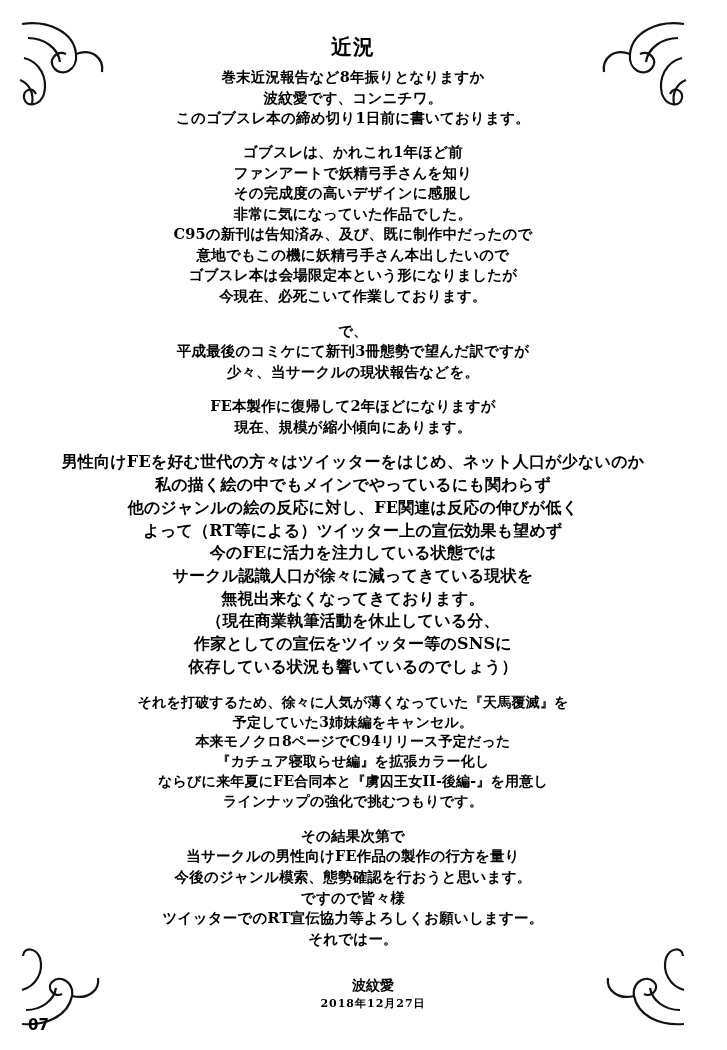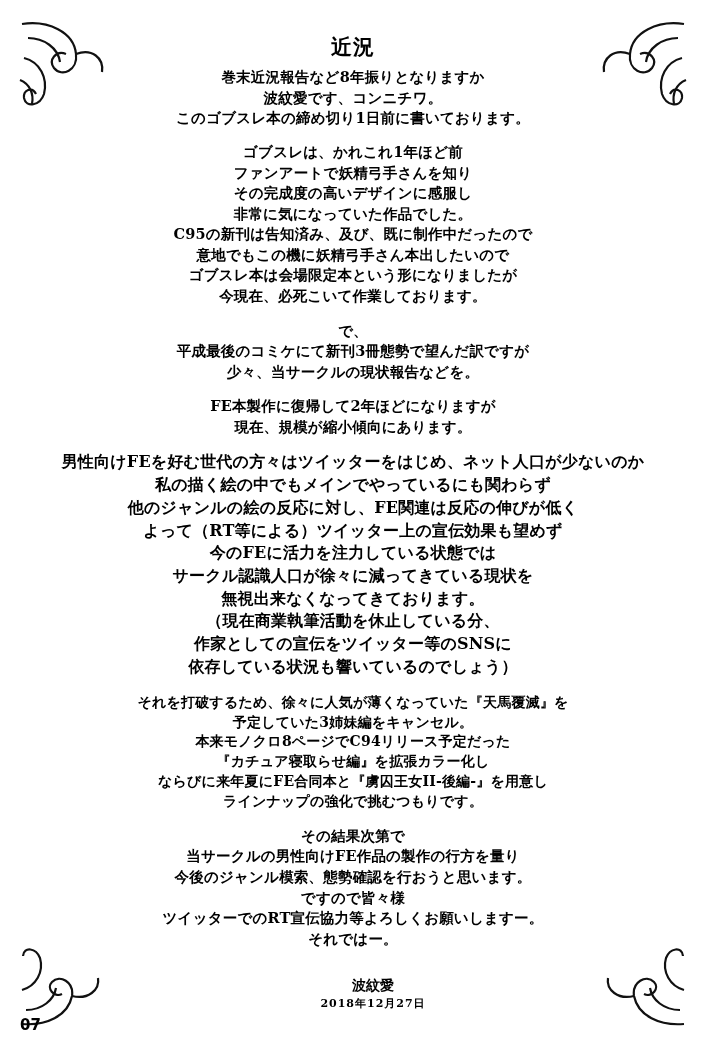--- a/index.html
+++ b/index.html
@@ -67,21 +67,21 @@
     margin-top: 26px;
     font-size: 14px;
     font-weight: bold;
     line-height: 1.5;
   }
   .sig .line { display: block; margin-left: 40px; }
   .sig .date { font-size: 11px; letter-spacing: 1px; }
 
   .page-number {
     position: absolute;
-    left: 20px;
+    left: 28px;
     bottom: 16px;
     font-size: 15px;
     font-family: "DejaVu Sans", "Liberation Sans", sans-serif;
     font-weight: bold;
     color: #000;
     z-index: 3;
   }
 </style>
 </head>
 <body>

